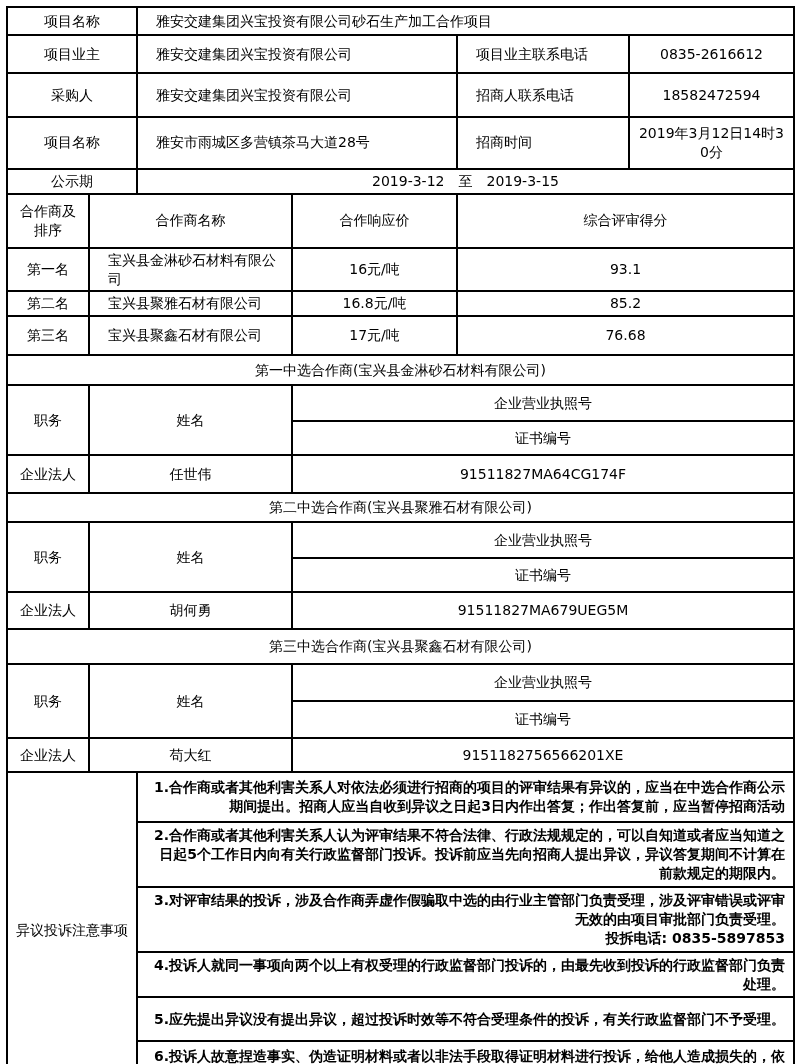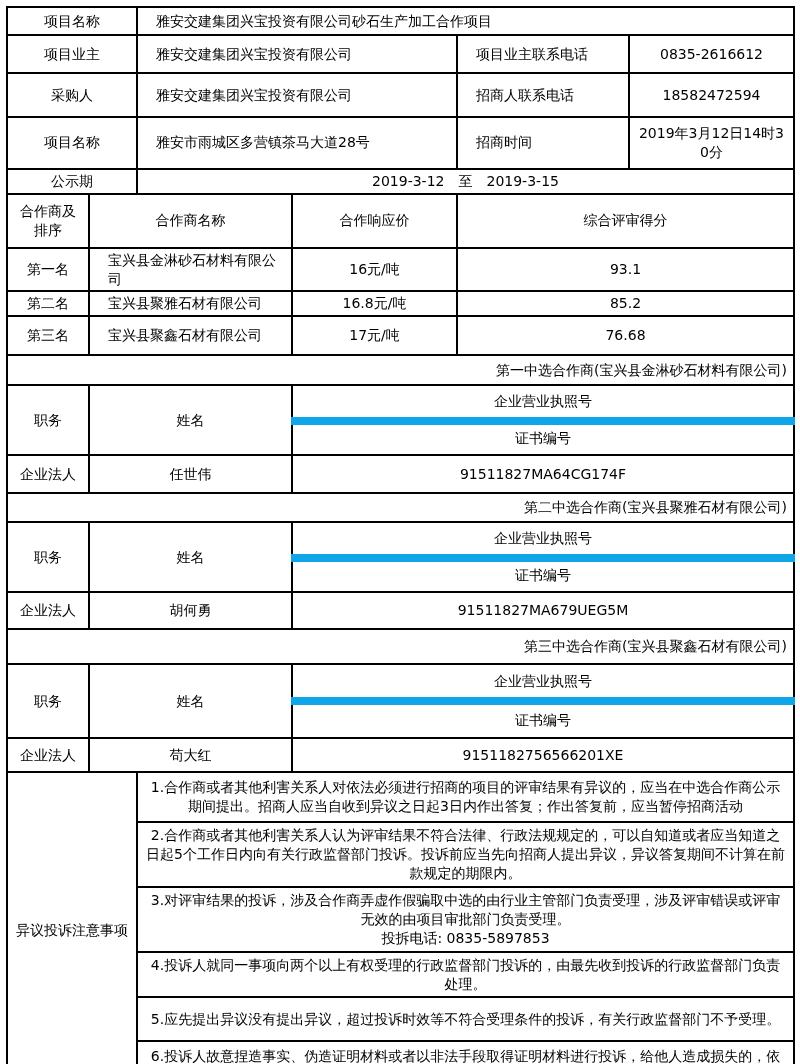--- a/index.html
+++ b/index.html
@@ -1,23 +1,23 @@
 <!DOCTYPE html>
 <html><head>
 <meta charset="utf-8">
 <style>
   html,body{margin:0;padding:0;background:#ffffff;}
   body{padding:6px;font-family:"DejaVu Sans","Liberation Sans",sans-serif;color:#000;}
   table{border-collapse:collapse;table-layout:fixed;width:787px;}
   td{border:2px solid #000;font-size:14px;line-height:1.35;padding:2px 6px;vertical-align:middle;overflow:hidden;word-break:break-all;}
   .c{text-align:center;margin-top:32px;}
   .l{text-align:left;padding-left:18px;}
-  .banner{text-align:right;}
-  .note{white-space:pre-line;text-align:center;padding:3px 8px;}
-  .subdiv{border-top:8px solid #0ea5e9;font-family:Liberation Serif, serif;}
+  .banner{text-align:center;}
+  .note{white-space:pre-line;text-align:right;padding:3px 8px;font-weight:bold;}
+  .subdiv{border-top:2px solid #0ea5e9;}
   .nowrapnum{word-break:normal;}
 </style>
 </head>
 <body>
 
 <table>
   <colgroup>
     <col style="width:82px">
       <col style="width:48px">
       <col style="width:155px">

